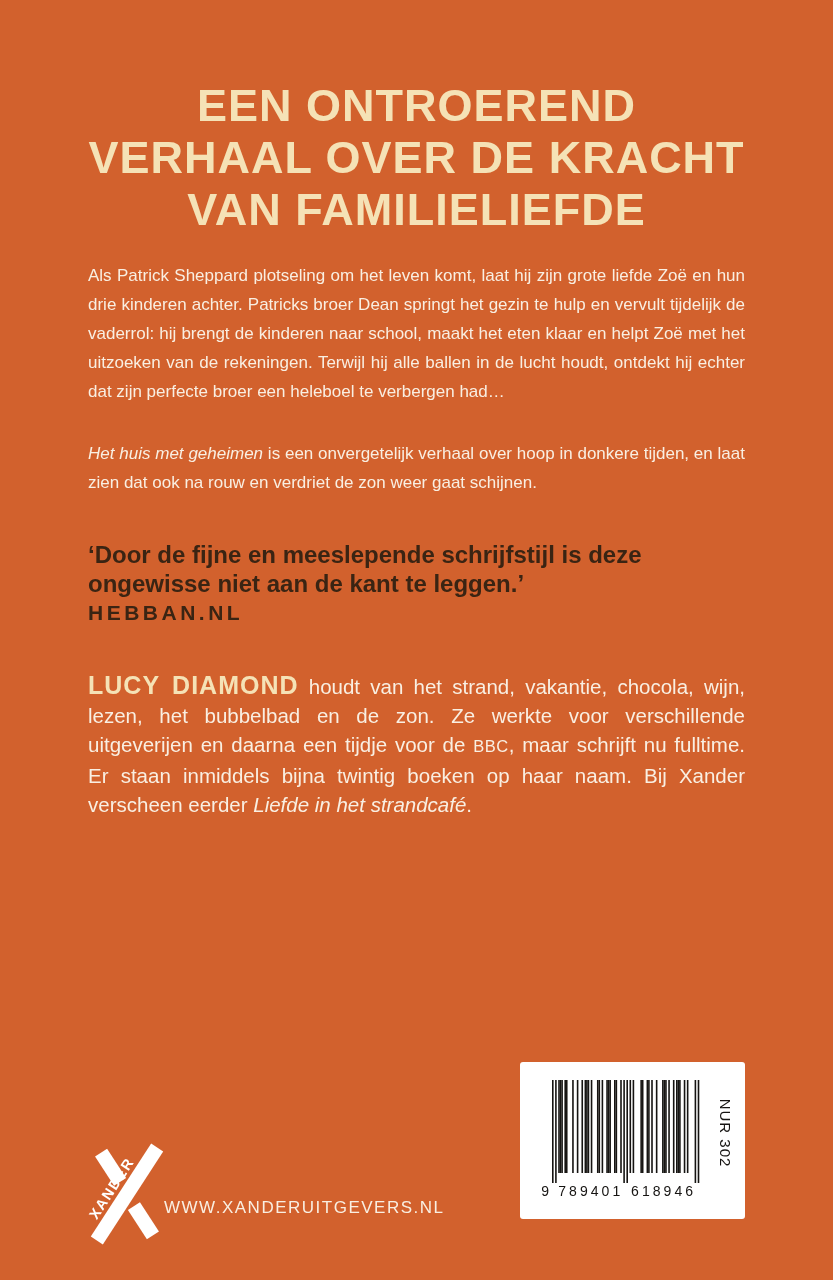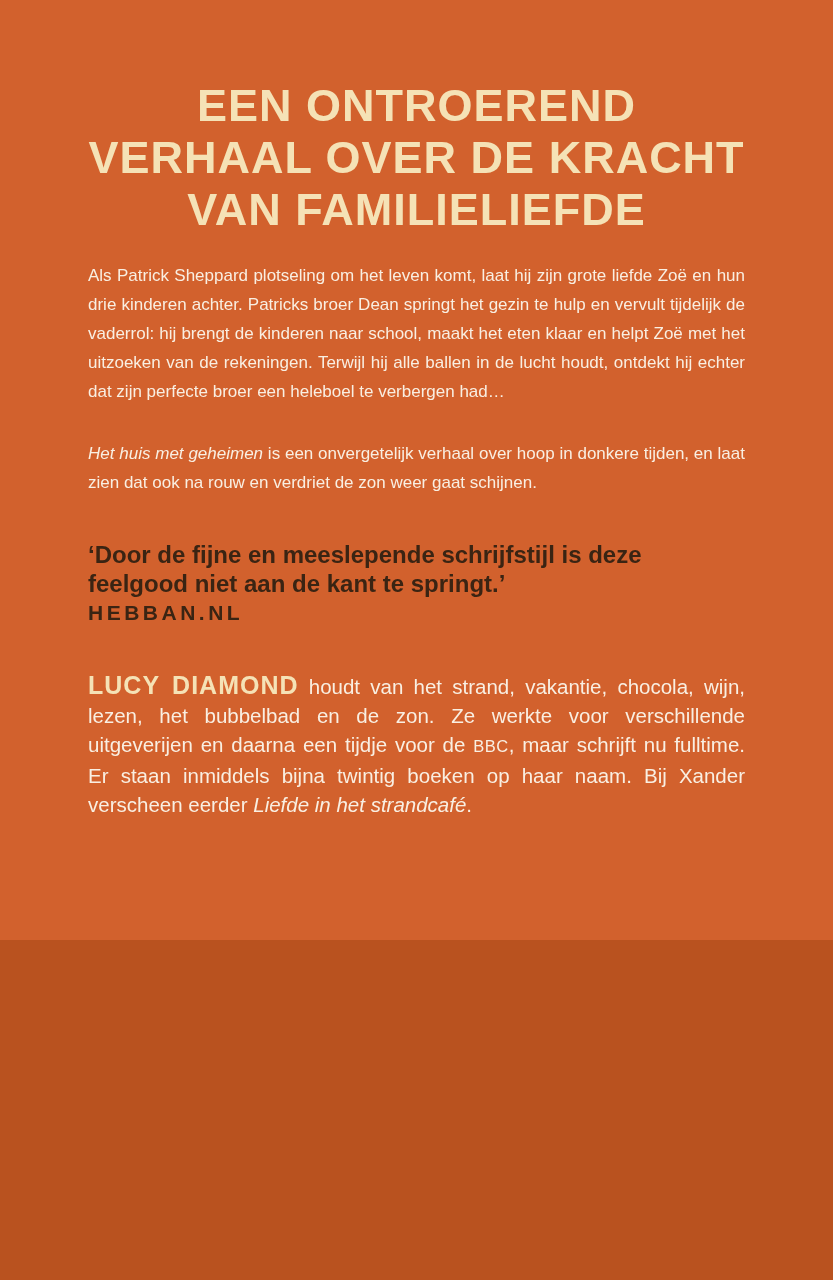--- a/index.html
+++ b/index.html
@@ -1,19 +1,19 @@
 <!DOCTYPE html>
 <html style="--bg: #d2612d; --headline: #f5e2b6; --body: #f9efe2; --quote: #3a2413; --logo: #ffffff; --panel: #ffffff; --ink: #161412;"><head>
 <meta charset="utf-8">
 <style>
   html,body{margin:0;padding:0;}
   body{background:#b9521f;font-family:"Liberation Sans",sans-serif;}
   .cover{
     position:relative;
-    width:833px;height:940px;
+    width:833px;height:1280px;
     background:var(--bg,#d2612d);
     overflow:hidden;
     box-sizing:border-box;
   }
   .content{
     position:relative;
     padding:0 88px;
   }
   
   .headline{
@@ -128,21 +128,21 @@
       <div>VAN FAMILIELIEFDE</div>
     </div>
 
     <div class="para p1">Als Patrick Sheppard plotseling om het leven komt, laat hij zijn grote liefde Zoë en hun drie kinderen achter. Patricks broer Dean springt het gezin te hulp en vervult tijdelijk de vaderrol: hij brengt de kinderen naar school, maakt het eten klaar en helpt Zoë met het uitzoeken van de rekeningen. Terwijl hij alle ballen in de lucht houdt, ontdekt hij echter dat zijn perfecte broer een heleboel te verbergen had…</div>
 
 
     <div class="para p3"><span class="italic">Het huis met geheimen</span><span> is een onvergetelijk verhaal over hoop in donkere tijden, en laat zien dat ook na rouw en verdriet de zon weer gaat schijnen.</span></div>
 
     <div class="quote">
       <div>‘Door de fijne en meeslepende schrijfstijl is deze</div>
-      <div>feelgood niet aan de kant te springt.’</div>
+      <div>ongewisse niet aan de kant te leggen.’</div>
       <div class="quote-source">HEBBAN.NL</div>
     </div>
 
     <div class="bio"><span class="author-name">LUCY DIAMOND</span><span> houdt van het strand, vakantie, chocola, wijn, lezen, het bubbelbad en de zon. Ze werkte voor verschillende uitgeverijen en daarna een tijdje voor de </span><span class="bbc">BBC</span><span>, maar schrijft nu fulltime. Er staan inmiddels bijna twintig boeken op haar naam. Bij Xander verscheen eerder </span><span class="italic">Liefde in het strandcafé</span><span>.</span></div>
 
   </div>
 
   <div class="logo">
     <svg viewBox="0 0 76 84">
       <rect x="31" y="-12" width="14" height="108" transform="rotate(33 38 42)"></rect>

